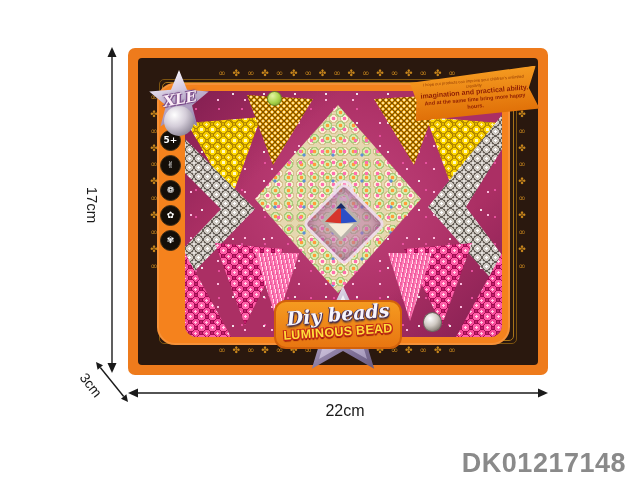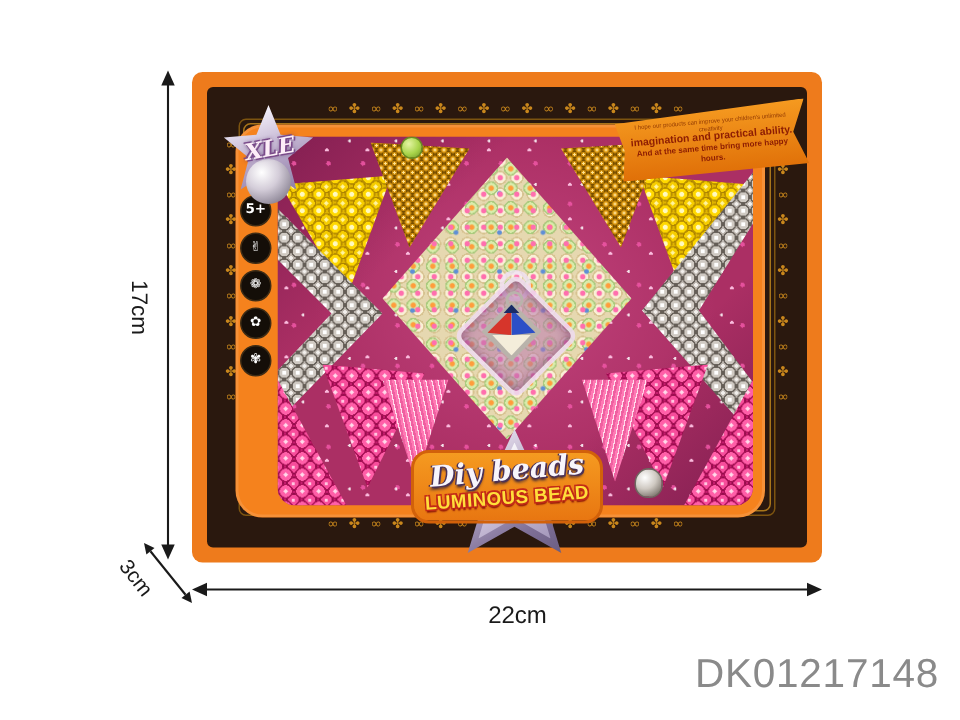--- a/index.html
+++ b/index.html
@@ -5,22 +5,22 @@
   html,body{margin:0;padding:0;background:#fff;}
   .canvas{position:relative;width:640px;height:480px;background:#fff;overflow:hidden;
           font-family:"Liberation Sans",sans-serif;}
 
   
   .dim-svg{position:absolute;}
   .dim-label{position:absolute;color:#1a1a1a;font-size:15px;text-align:center;}
   .lbl-h{left:66px;top:196px;width:52px;height:18px;transform:rotate(90deg);}
   .lbl-d{left:70px;top:377px;width:42px;height:16px;font-size:14px;transform:rotate(52deg);}
   .lbl-w{left:312px;top:402px;width:66px;font-size:16px;}
-  .product-code{position:absolute;left:430px;top:434px;width:196px;text-align:right;
-    font-size:27px;font-weight:normal;color:var(--code-gray,#8a8a8a);letter-spacing:.5px;}
+  .product-code{position:absolute;left:430px;top:448px;width:196px;text-align:right;
+    font-size:27px;font-weight:bold;color:var(--code-gray,#8a8a8a);letter-spacing:.5px;}
 
   
   .box{position:absolute;left:128px;top:48px;width:420px;height:327px;
        background:var(--outer-frame,#ee7b1c);border-radius:7px;}
   .dark-band{position:absolute;inset:10px;background:var(--dark-band,#2a180e);border-radius:4px;}
   .gold-rect{position:absolute;inset:24px;border:1px solid #a8751a;border-radius:5px;}
   .gold-rect2{position:absolute;inset:21px;border:1px solid #7d5410;border-radius:5px;}
   .motif{position:absolute;color:var(--gold,#c9871c);font-size:9px;letter-spacing:2px;
          font-family:"DejaVu Sans",sans-serif;white-space:nowrap;overflow:hidden;}
   .motif.top{left:26px;right:26px;top:10px;text-align:center;}

